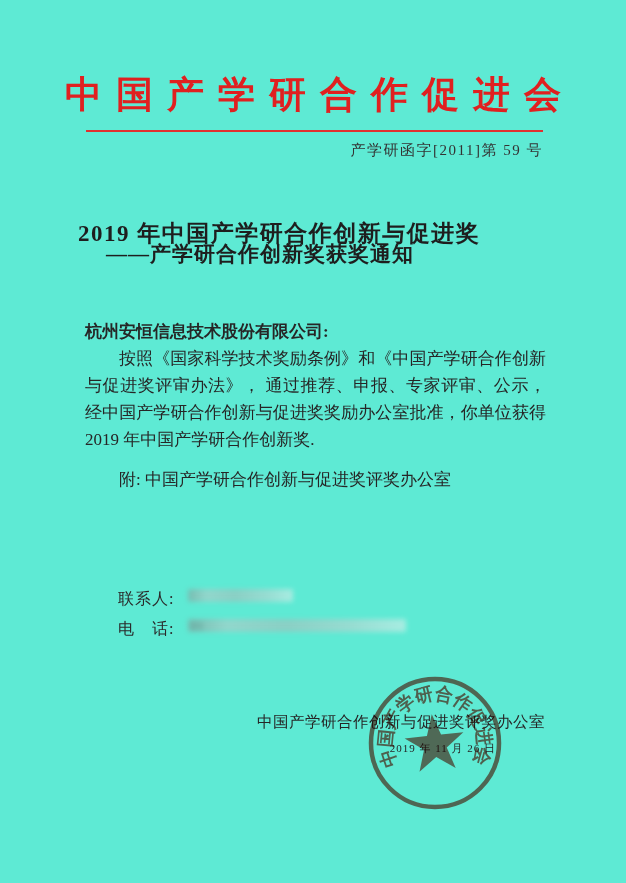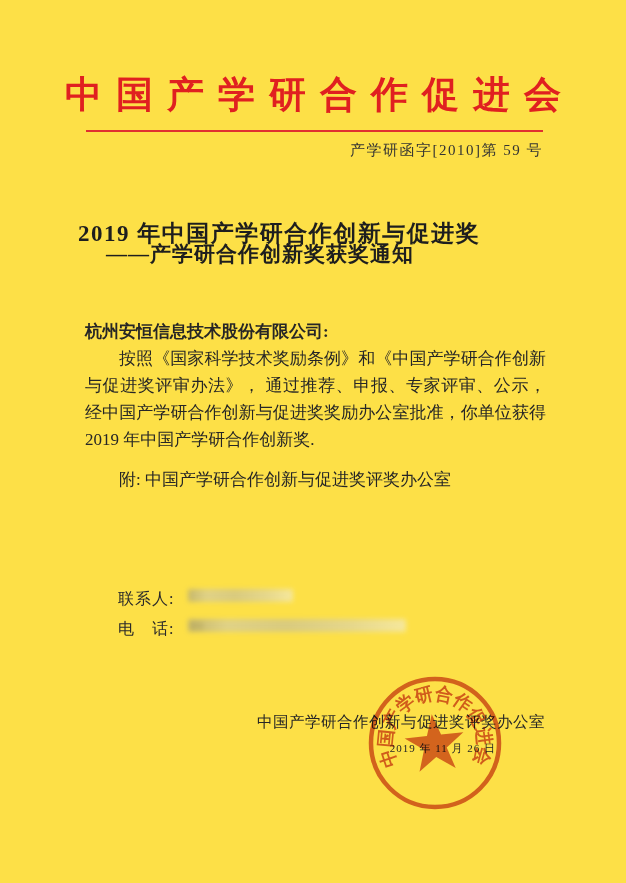--- a/index.html
+++ b/index.html
@@ -1,19 +1,19 @@
 <!DOCTYPE html>
 <html><head>
 <meta charset="utf-8">
 <style>
   html,body { margin:0; padding:0; background:#ffffff; }
   .page {
     position:relative;
     width:626px; height:883px;
-    background:#fde047;
+    background:#5eead4;
     overflow:hidden;
     font-family:"Liberation Serif","DejaVu Serif",serif;
     color:#262626;
   }
   .org-title {
     position:absolute; top:70px; left:0; width:626px;
     text-align:center;
     font-size:37px; font-weight:bold;
     color:#e02020;
     letter-spacing:14px; text-indent:14px;
@@ -91,21 +91,21 @@
 </style>
 </head>
 <body>
 
 <div class="page">
 
   <div class="org-title">中国产学研合作促进会</div>
 
   <div class="red-line"></div>
 
-  <div class="doc-number">产学研函字[2010]第 59 号</div>
+  <div class="doc-number">产学研函字[2011]第 59 号</div>
 
   <div class="main-title">2019 年中国产学研合作创新与促进奖</div>
   <div class="sub-title">——产学研合作创新奖获奖通知</div>
 
   <div class="body-block">
     <p class="recipient">杭州安恒信息技术股份有限公司:</p>
     <p class="para">按照《国家科学技术奖励条例》和《中国产学研合作创新与促进奖评审办法》， 通过推荐、申报、专家评审、公示，经中国产学研合作创新与促进奖奖励办公室批准，你单位获得 2019 年中国产学研合作创新奖.</p>
     <p class="attachment">附: 中国产学研合作创新与促进奖评奖办公室</p>
   </div>
 

